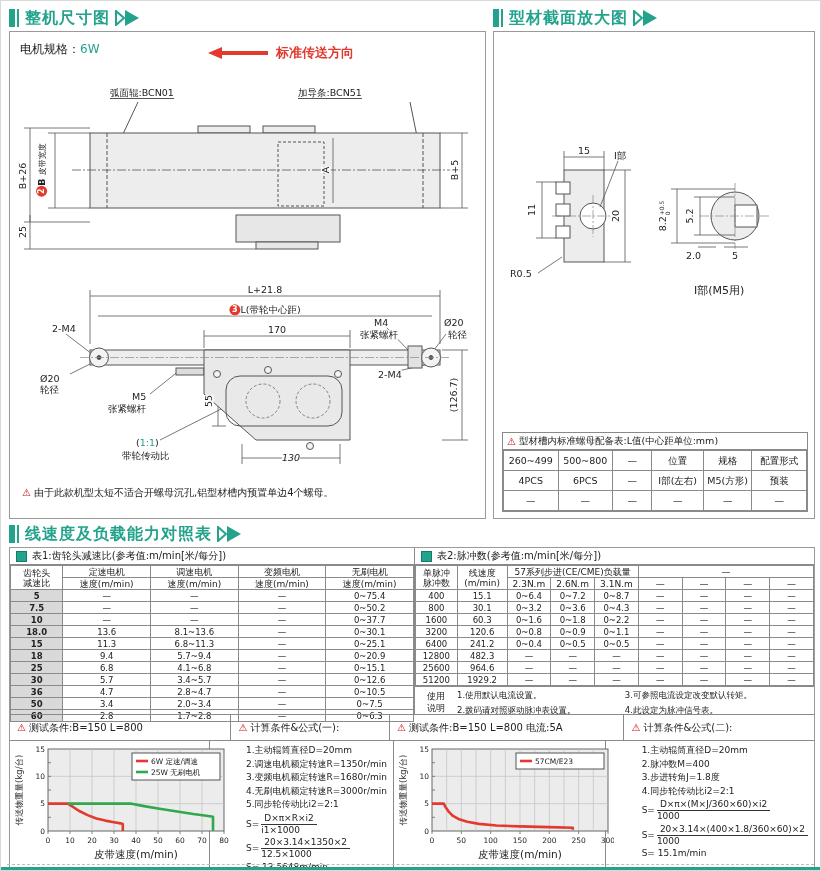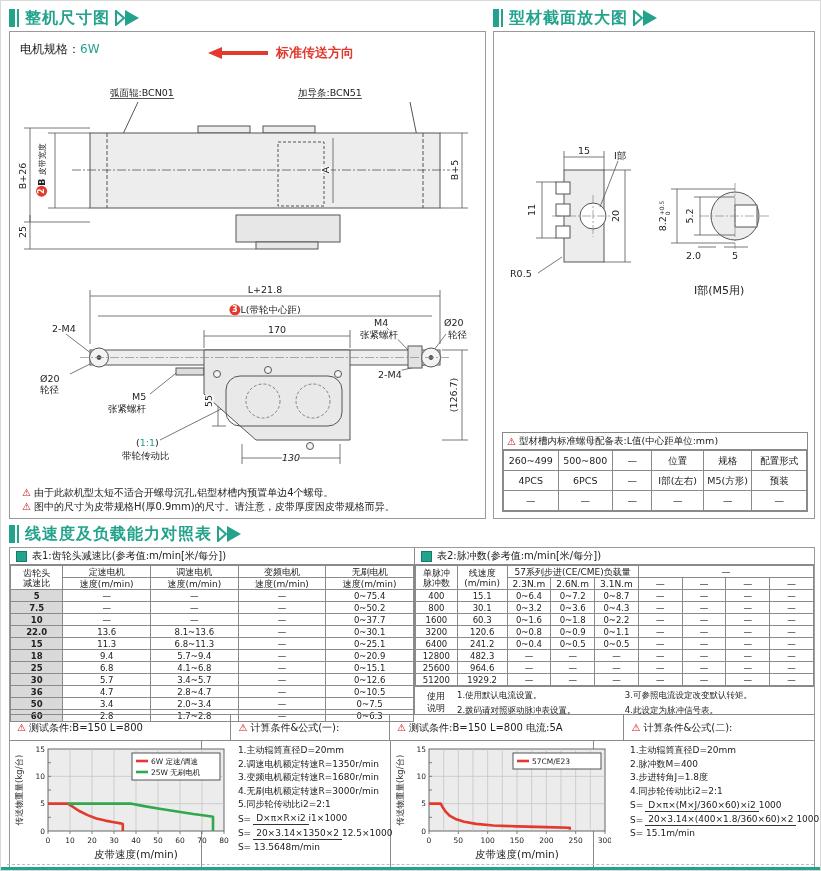--- a/index.html
+++ b/index.html
@@ -51,21 +51,21 @@
   .usage-notes{flex:1;display:grid;grid-template-columns:47% 53%;align-content:center;row-gap:3px;
                font-size:8.5px;white-space:nowrap;}
   .strip{position:absolute;left:0;top:166px;width:100%;height:27px;display:flex;
          border-top:1px solid #8a8a8a;border-bottom:1px solid #8a8a8a;box-sizing:border-box;}
   .strip-cell{display:flex;align-items:center;padding-left:7px;font-size:10px;box-sizing:border-box;white-space:nowrap;}
   .charts-row{position:absolute;left:0;top:193px;bottom:0;width:100%;display:flex;}
   .c-cell{position:relative;box-sizing:border-box;}
   .bdr{border-right:1px solid #8a8a8a;}
   .formula{padding:3px 6px;font-size:9px;line-height:1.5;white-space:nowrap;margin-left:30px;}
   .frow{display:flex;align-items:center;margin-top:1px;font-size:9px;}
-  .frac{display:inline-flex;flex-direction:row;margin-left:2px;line-height:1.25;}
+  .frac{display:inline-flex;flex-direction:column;margin-left:2px;line-height:1.25;}
   .frac .num{border-bottom:1px solid #333;padding:0 3px;}
   .page-dash{position:absolute;left:6px;right:6px;bottom:5px;border-top:1px dashed #bdbdbd;}
   .page-teal{position:absolute;left:0;right:0;bottom:0;height:3px;background:#23a28c;}
   svg text{font-family:"DejaVu Sans","Liberation Sans",sans-serif;}
 </style>
 </head>
 <body>
 
 <div class="sec-title" style="left:8px;top:7px;">
   <span class="bar1"></span>
@@ -197,23 +197,20 @@
     <div class="lbl" style="left:438px;top:48px;">轮径</div>
     <div class="lbl" style="left:368px;top:88px;">2-M4</div>
     <div class="rot" style="left:199px;top:119px;">55</div>
     <div class="rot" style="left:444px;top:113px;">(126.7)</div>
     <div class="lbl ctr" style="left:281px;top:176px;font-style:italic;">130</div>
   </div>
 
   <div class="note-line" style="left:12px;top:454px;text-align:right;">
     <span class="warn">⚠</span><span>由于此款机型太短不适合开螺母沉孔,铝型材槽内预置单边4个螺母。</span>
   </div>
-  <div class="note-line" style="left:12px;top:468px;">
-    <span class="warn">⚠</span><span>图中的尺寸为皮带规格H(厚0.9mm)的尺寸。请注意，皮带厚度因皮带规格而异。</span>
-  </div>
 </div>
 
 <div class="sec-title" style="left:492px;top:7px;">
   <span class="bar1"></span>
     <span class="bar2"></span>
   <span>型材截面放大图</span>
   <svg class="tri" width="24" height="16" viewBox="0 0 24 16">
     <polygon points="1,1 1,15 9,8" fill="none" stroke="#23a28c" stroke-width="2"></polygon>
     <polygon points="10,0 10,16 24,8" fill="#23a28c"></polygon>
   </svg>
@@ -380,21 +377,21 @@
               <td>0~50.2</td>
             </tr>
             <tr>
               <td>10</td>
               <td>—</td>
               <td>—</td>
               <td>—</td>
               <td>0~37.7</td>
             </tr>
             <tr>
-              <td>22.0</td>
+              <td>18.0</td>
               <td>13.6</td>
               <td>8.1~13.6</td>
               <td>—</td>
               <td>0~30.1</td>
             </tr>
             <tr>
               <td>15</td>
               <td>11.3</td>
               <td>6.8~11.3</td>
               <td>—</td>

